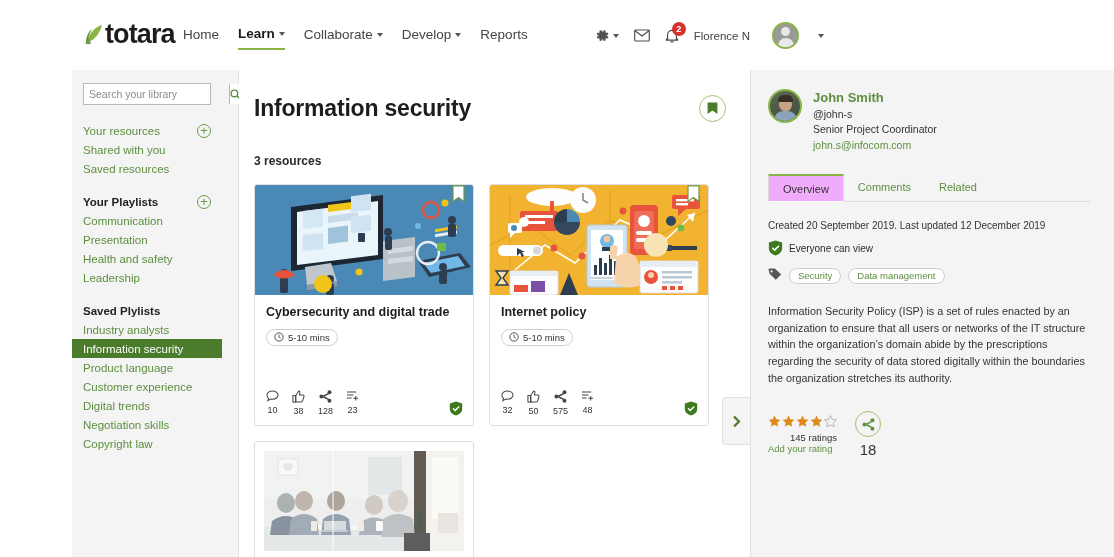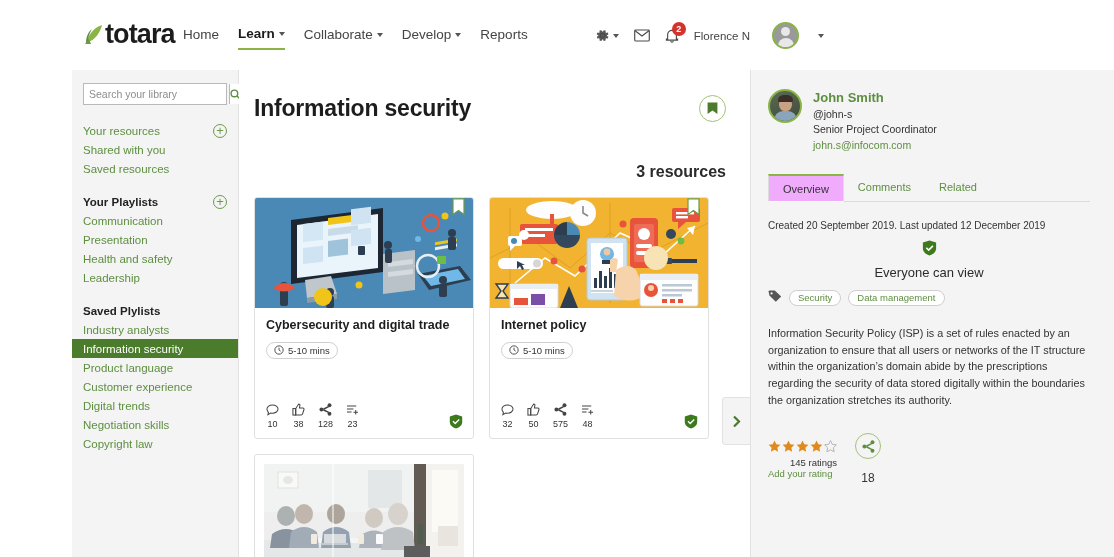--- a/index.html
+++ b/index.html
@@ -60,21 +60,21 @@
   .avatar-hdr .head { width: 9px; height: 9px; border-radius: 50%; background: #e8e8e8; position: absolute; top: 5px; }
   .avatar-hdr .body { width: 16px; height: 9px; border-radius: 8px 8px 0 0; background: #e8e8e8; }
 
   
   .page { position: absolute; left: 0; top: 70px; width: 1114px; height: 487px; }
 
   
   .sidebar {
     position: absolute; left: 72px; top: 0; width: 167px; height: 487px;
     background: #f4f4f4; border-right: 1px solid #e2e2e2;
-    padding: 13px 0 0 0;
+    padding: 13px 16px 0 0;
   }
   .search-wrap {
     margin: 0 11px 16px 11px; display: flex; height: 22px;
     border: 1px solid #b9b9b9; background: #fff;
   }
   .search-input {
     flex: 1; border: none; outline: none; background: transparent;
     font-size: 10.5px; color: #555; padding: 0 5px;
     font-family: "Liberation Sans", sans-serif;
   }
@@ -104,21 +104,21 @@
   .main {
     position: absolute; left: 239px; top: 0; width: 511px; height: 487px;
     background: #ffffff; padding: 25px 24px 0 15px; overflow: hidden;
   }
   .main-title-row { display: flex; align-items: center; justify-content: space-between; }
   .main-title { font-size: 23px; font-weight: bold; color: #1d1d1d; letter-spacing: -0.2px; }
   .circle-btn {
     width: 27px; height: 27px; border-radius: 50%; border: 1.3px solid #a3c178;
     display: flex; align-items: center; justify-content: center; cursor: pointer; background: #fff;
   }
-  .res-count { font-size: 16px; font-weight: bold; color: #2b2b2b; margin-top: 41px; text-align: right; }
+  .res-count { font-size: 12px; font-weight: bold; color: #2b2b2b; margin-top: 32px; }
 
   .cards { display: flex; flex-wrap: wrap; gap: 15px; margin-top: 16px; }
   .card {
     width: 220px; background: #fff; border: 1px solid #e0e0e0; border-radius: 3px;
     position: relative; overflow: hidden;
   }
   .card-img { width: 100%; height: 110px; position: relative; overflow: hidden; }
   .ribbon {
     position: absolute; right: 8px; top: 0; width: 13px; height: 18px;
     cursor: pointer;
@@ -127,21 +127,21 @@
   .card-title { font-size: 12.5px; font-weight: bold; color: #1d1d1d; line-height: 1.25; }
   .pill {
     display: inline-flex; align-items: center; gap: 4px;
     border: 1px solid #cfcfcf; border-radius: 11px; height: 17px;
     padding: 0 7px; font-size: 9.5px; color: #333; margin-top: 8px;
   }
   .card-foot {
     display: flex; align-items: flex-end; justify-content: space-between;
     padding: 0 11px 9px 11px; margin-top: 44px;
   }
-  .stats { display: flex; gap: 13px; align-items: center; }
+  .stats { display: flex; gap: 13px; }
   .stat { display: flex; flex-direction: column; align-items: center; cursor: pointer; }
   .stat-num { font-size: 9px; color: #333; margin-top: 3px; }
   .shield-green { width: 13px; height: 15px; }
 
   
   .collapse-tab {
     position: absolute; left: 722px; top: 327px; width: 28px; height: 48px;
     background: #f4f4f4; border: 1px solid #e2e2e2; border-right: none;
     border-radius: 4px 0 0 4px;
     display: flex; align-items: center; justify-content: center; cursor: pointer;
@@ -170,38 +170,38 @@
     font-size: 11px; color: #5d8f3f; padding: 7px 14px 6px 14px; cursor: pointer;
     position: relative; top: 1px;
   }
   .tab.active {
     background: #f0abfc; color: #333;
     border: 1px solid #dcdcdc; border-bottom: 1px solid #ffffff;
     border-top: 2px solid #8ab446;
   }
 
   .meta-date { font-size: 10px; color: #333; margin-top: 18px; }
-  .meta-vis { display: flex; align-items: center; gap: 6px; margin-top: 9px; font-size: 13px; color: #2b2b2b; flex-direction: column; }
+  .meta-vis { display: flex; align-items: center; gap: 6px; margin-top: 9px; font-size: 10px; color: #2b2b2b; }
   .tag-row { display: flex; align-items: center; gap: 7px; margin-top: 9px; }
   .tag {
     border: 1px solid #cfcfcf; border-radius: 11px; height: 16px; padding: 0 8px;
     font-size: 9.5px; color: #5d8f3f; display: flex; align-items: center; cursor: pointer; background: #fff;
   }
   .desc { font-size: 10.8px; color: #333; line-height: 1.55; margin-top: 18px; }
 
   .rating-row { display: flex; align-items: center; gap: 18px; margin-top: 25px; }
   .stars { display: flex; gap: 1px; }
   .r-text { font-size: 9.5px; color: #333; margin-top: 4px; text-align: right; }
   .r-link { font-size: 9.5px; color: #5d8f3f; cursor: pointer; }
   .share-wrap { display: flex; flex-direction: column; align-items: center; }
   .share-circle {
     width: 26px; height: 26px; border-radius: 50%; border: 1.3px solid #a3c178;
     display: flex; align-items: center; justify-content: center; cursor: pointer; background: #f4f4f4;
   }
-  .share-num { font-size: 12px; color: #333; margin-top: 12px; text-align: right; }
+  .share-num { font-size: 15px; color: #333; margin-top: 4px; text-align: right; }
 </style>
 </head>
 <body>
 
 <div class="header">
   <div class="brand">
     <span class="brand-leaf">
       <svg width="20" height="22" viewBox="0 0 20 22">
         <path d="M3 19 C5 10, 11 4, 18 2 C16 10, 11 17, 4 19 Z" fill="#8ab446"></path>
         <path d="M2 20 C2 14, 4 9, 8 6 C5 11, 4 15, 4 20 Z" fill="#5d8f3f"></path>

